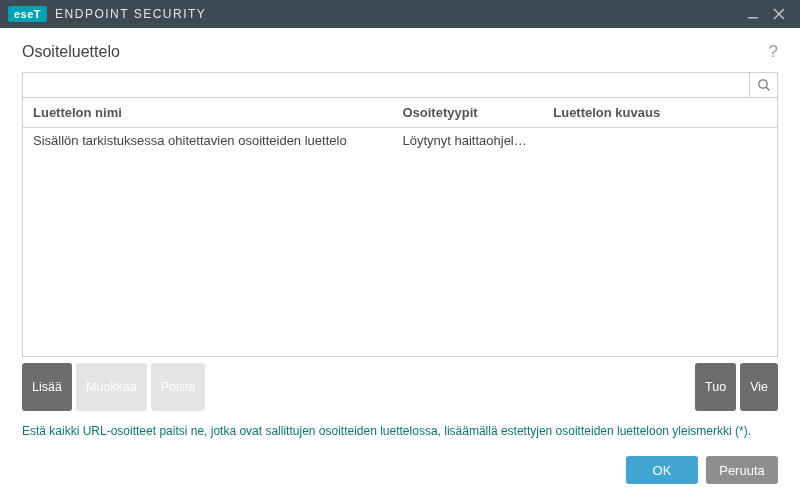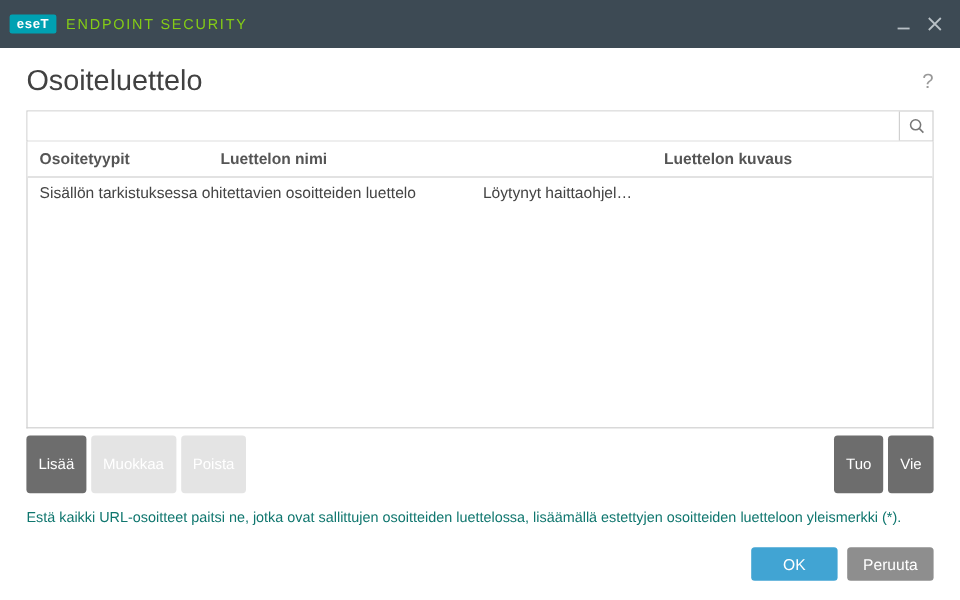--- a/index.html
+++ b/index.html
@@ -9,37 +9,37 @@
   color: #333;
   background: #fff;
   width: 800px;
   height: 500px;
   overflow: hidden;
   display: flex;
   flex-direction: column;
 }
 .titlebar {
   background: #3d4a54;
-  height: 40px;
+  height: 28px;
   display: flex;
   align-items: center;
   padding: 0 8px;
   color: #fff;
 }
 .brand-logo {
   background: #00a1b2;
   color: #fff;
   font-weight: bold;
   font-size: 11px;
   padding: 2px 6px;
   border-radius: 2px;
   letter-spacing: 0.5px;
 }
 .brand-text {
-  color: #84cc16;
+  color: #e5e5e5;
   font-size: 12px;
   letter-spacing: 1.5px;
   margin-left: 8px;
 }
 .titlebar-spacer { flex: 1; }
 .titlebar-btn {
   width: 26px;
   height: 26px;
   display: flex;
   align-items: center;
@@ -47,21 +47,21 @@
   color: #b8c0c6;
   cursor: pointer;
   font-size: 14px;
 }
 .header {
   padding: 14px 22px 10px 22px;
   display: flex;
   align-items: center;
 }
 .page-title {
-  font-size: 24px;
+  font-size: 16px;
   font-weight: 400;
   color: #414141;
 }
 .header-spacer { flex: 1; }
 .help-icon {
   color: #999;
   font-size: 17px;
   cursor: pointer;
 }
 .content {
@@ -214,22 +214,22 @@
         <svg width="14" height="14" viewBox="0 0 14 14">
             <circle cx="6" cy="6" r="4.2" fill="none" stroke="currentColor" stroke-width="1.3"></circle>
             <line x1="9.2" y1="9.2" x2="12.5" y2="12.5" stroke="currentColor" stroke-width="1.3"></line>
           </svg>
       </span>
     </div>
   </div>
 
   <div class="table-wrap">
     <div class="thead">
+      <div class="th col-name">Luettelon nimi</div>
       <div class="th col-type">Osoitetyypit</div>
-      <div class="th col-name">Luettelon nimi</div>
       <div class="th col-desc">Luettelon kuvaus</div>
     </div>
     <div class="tbody" id="tbody">
         <div class="tr">
           <div class="td col-name">Sisällön tarkistuksessa ohitettavien osoitteiden luettelo</div>
           <div class="td col-type">Löytynyt haittaohjelma o...</div>
           <div class="td col-desc"></div>
         </div>
       </div>
   </div>

